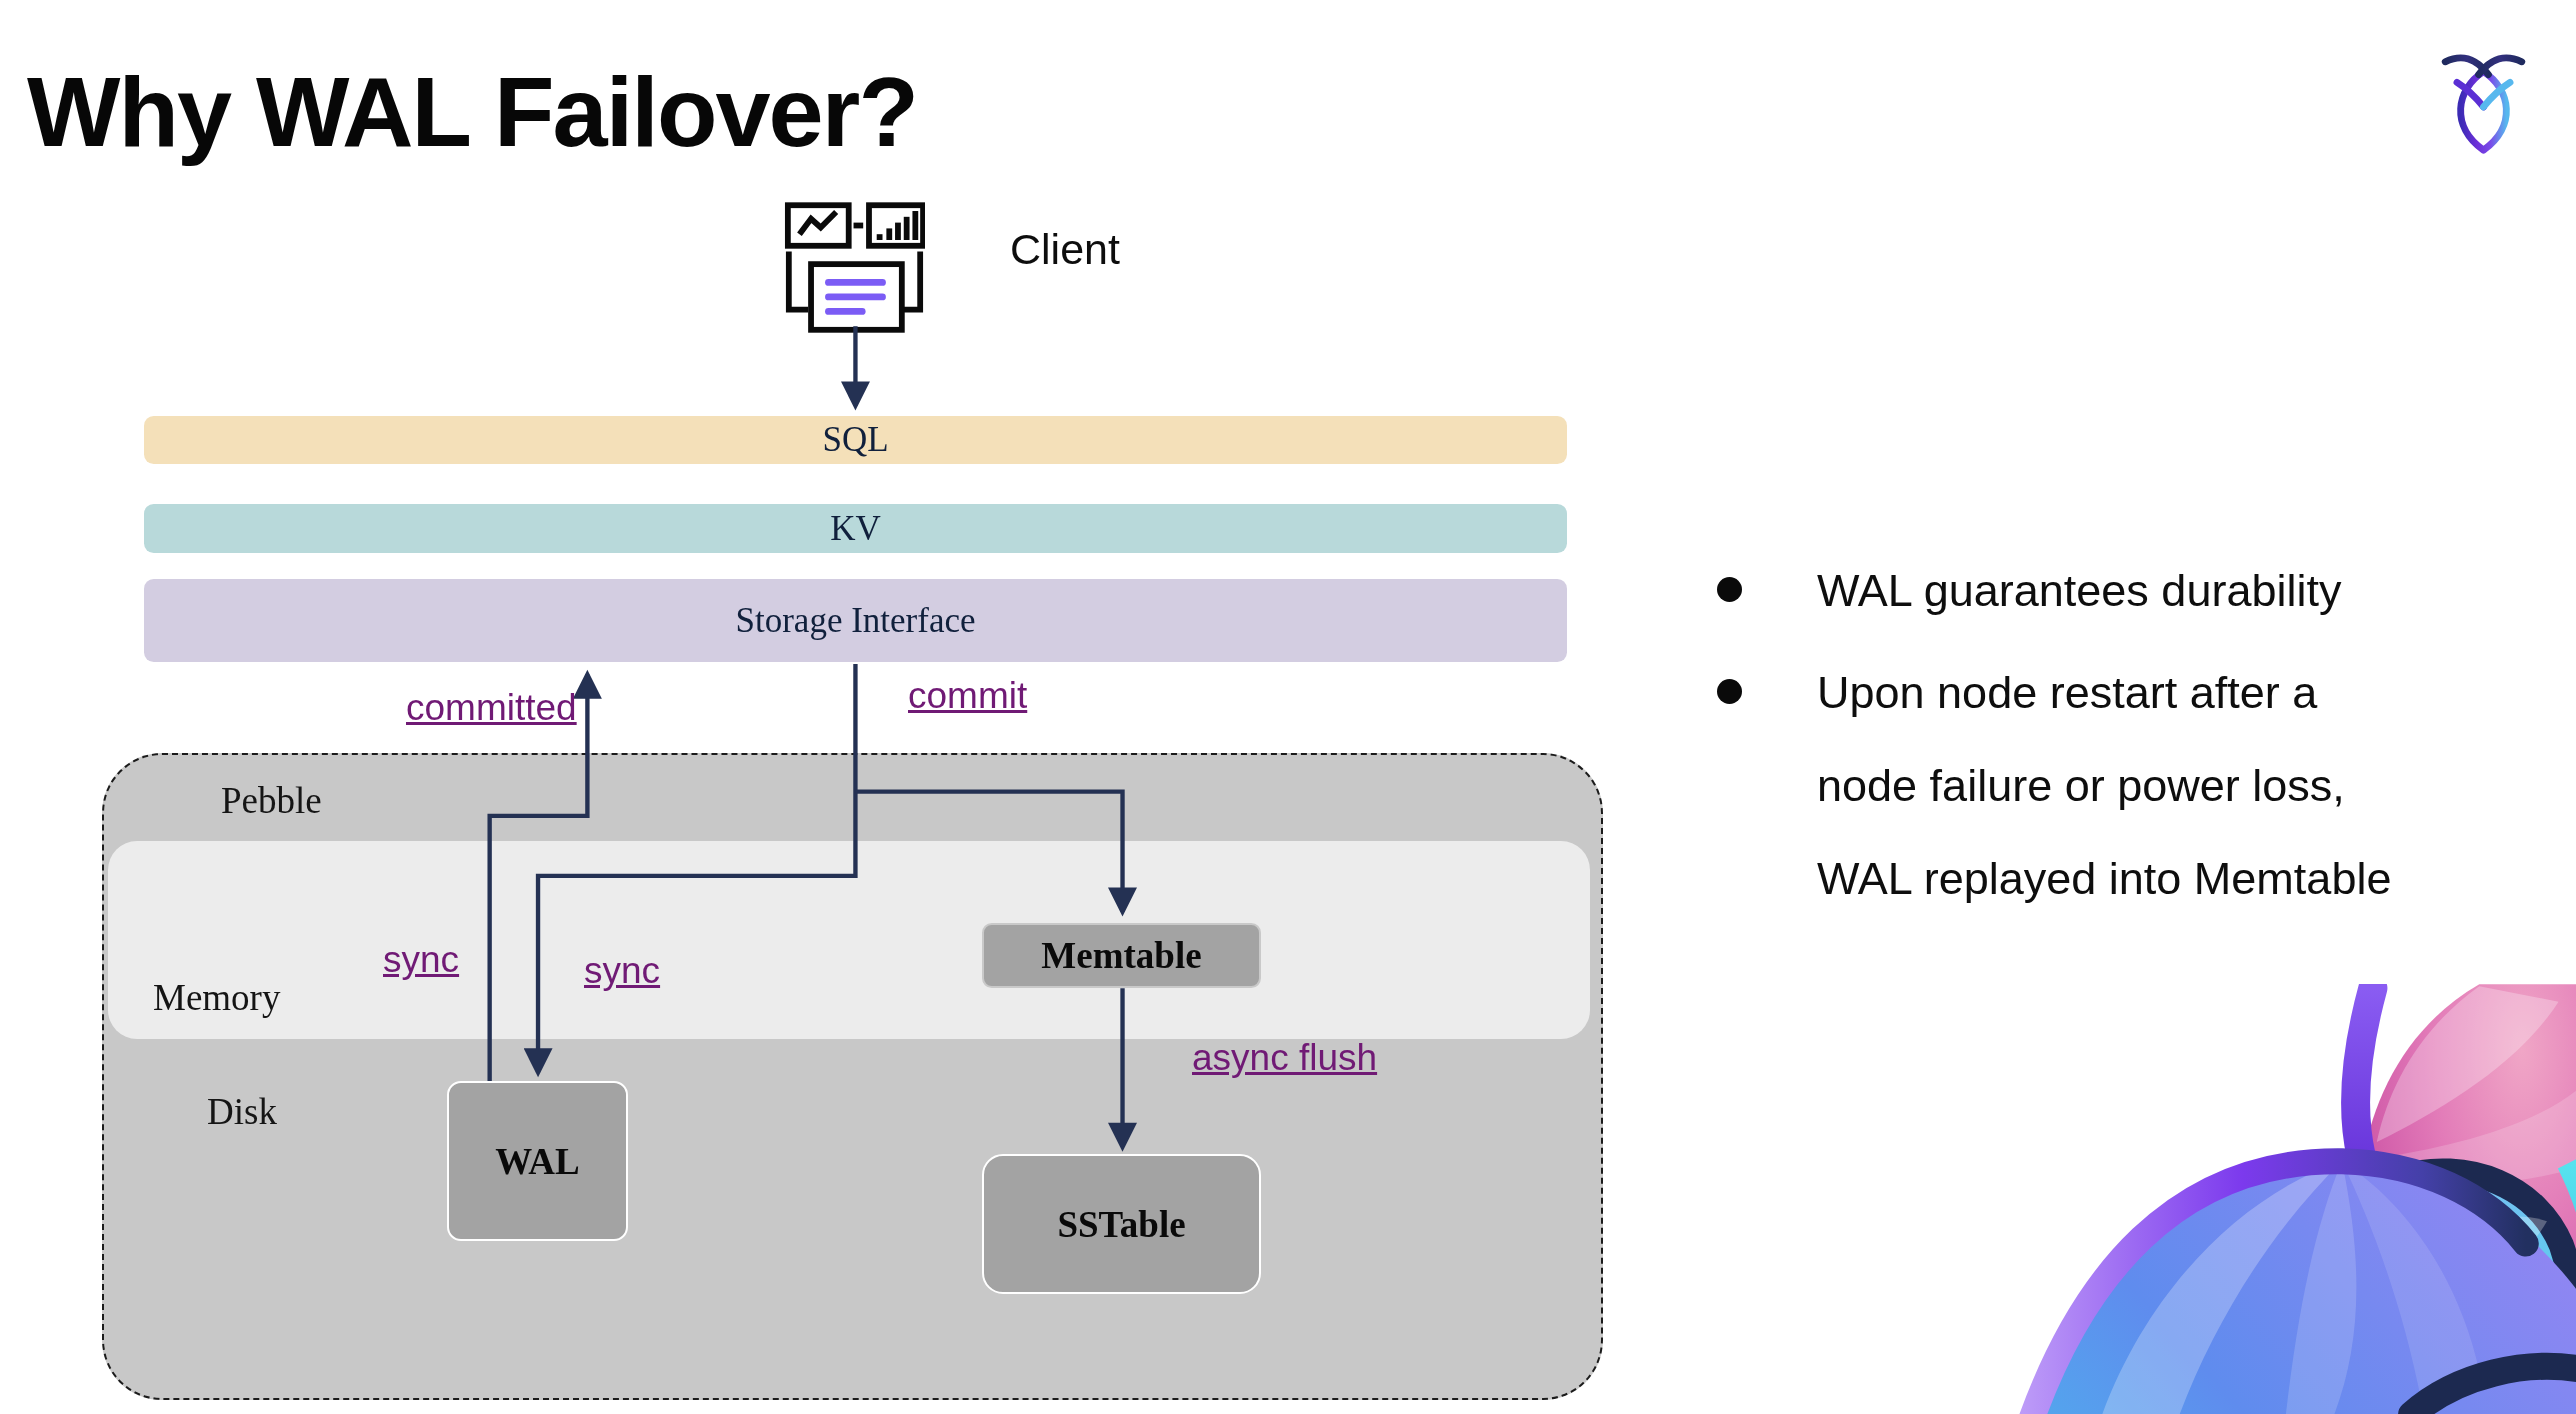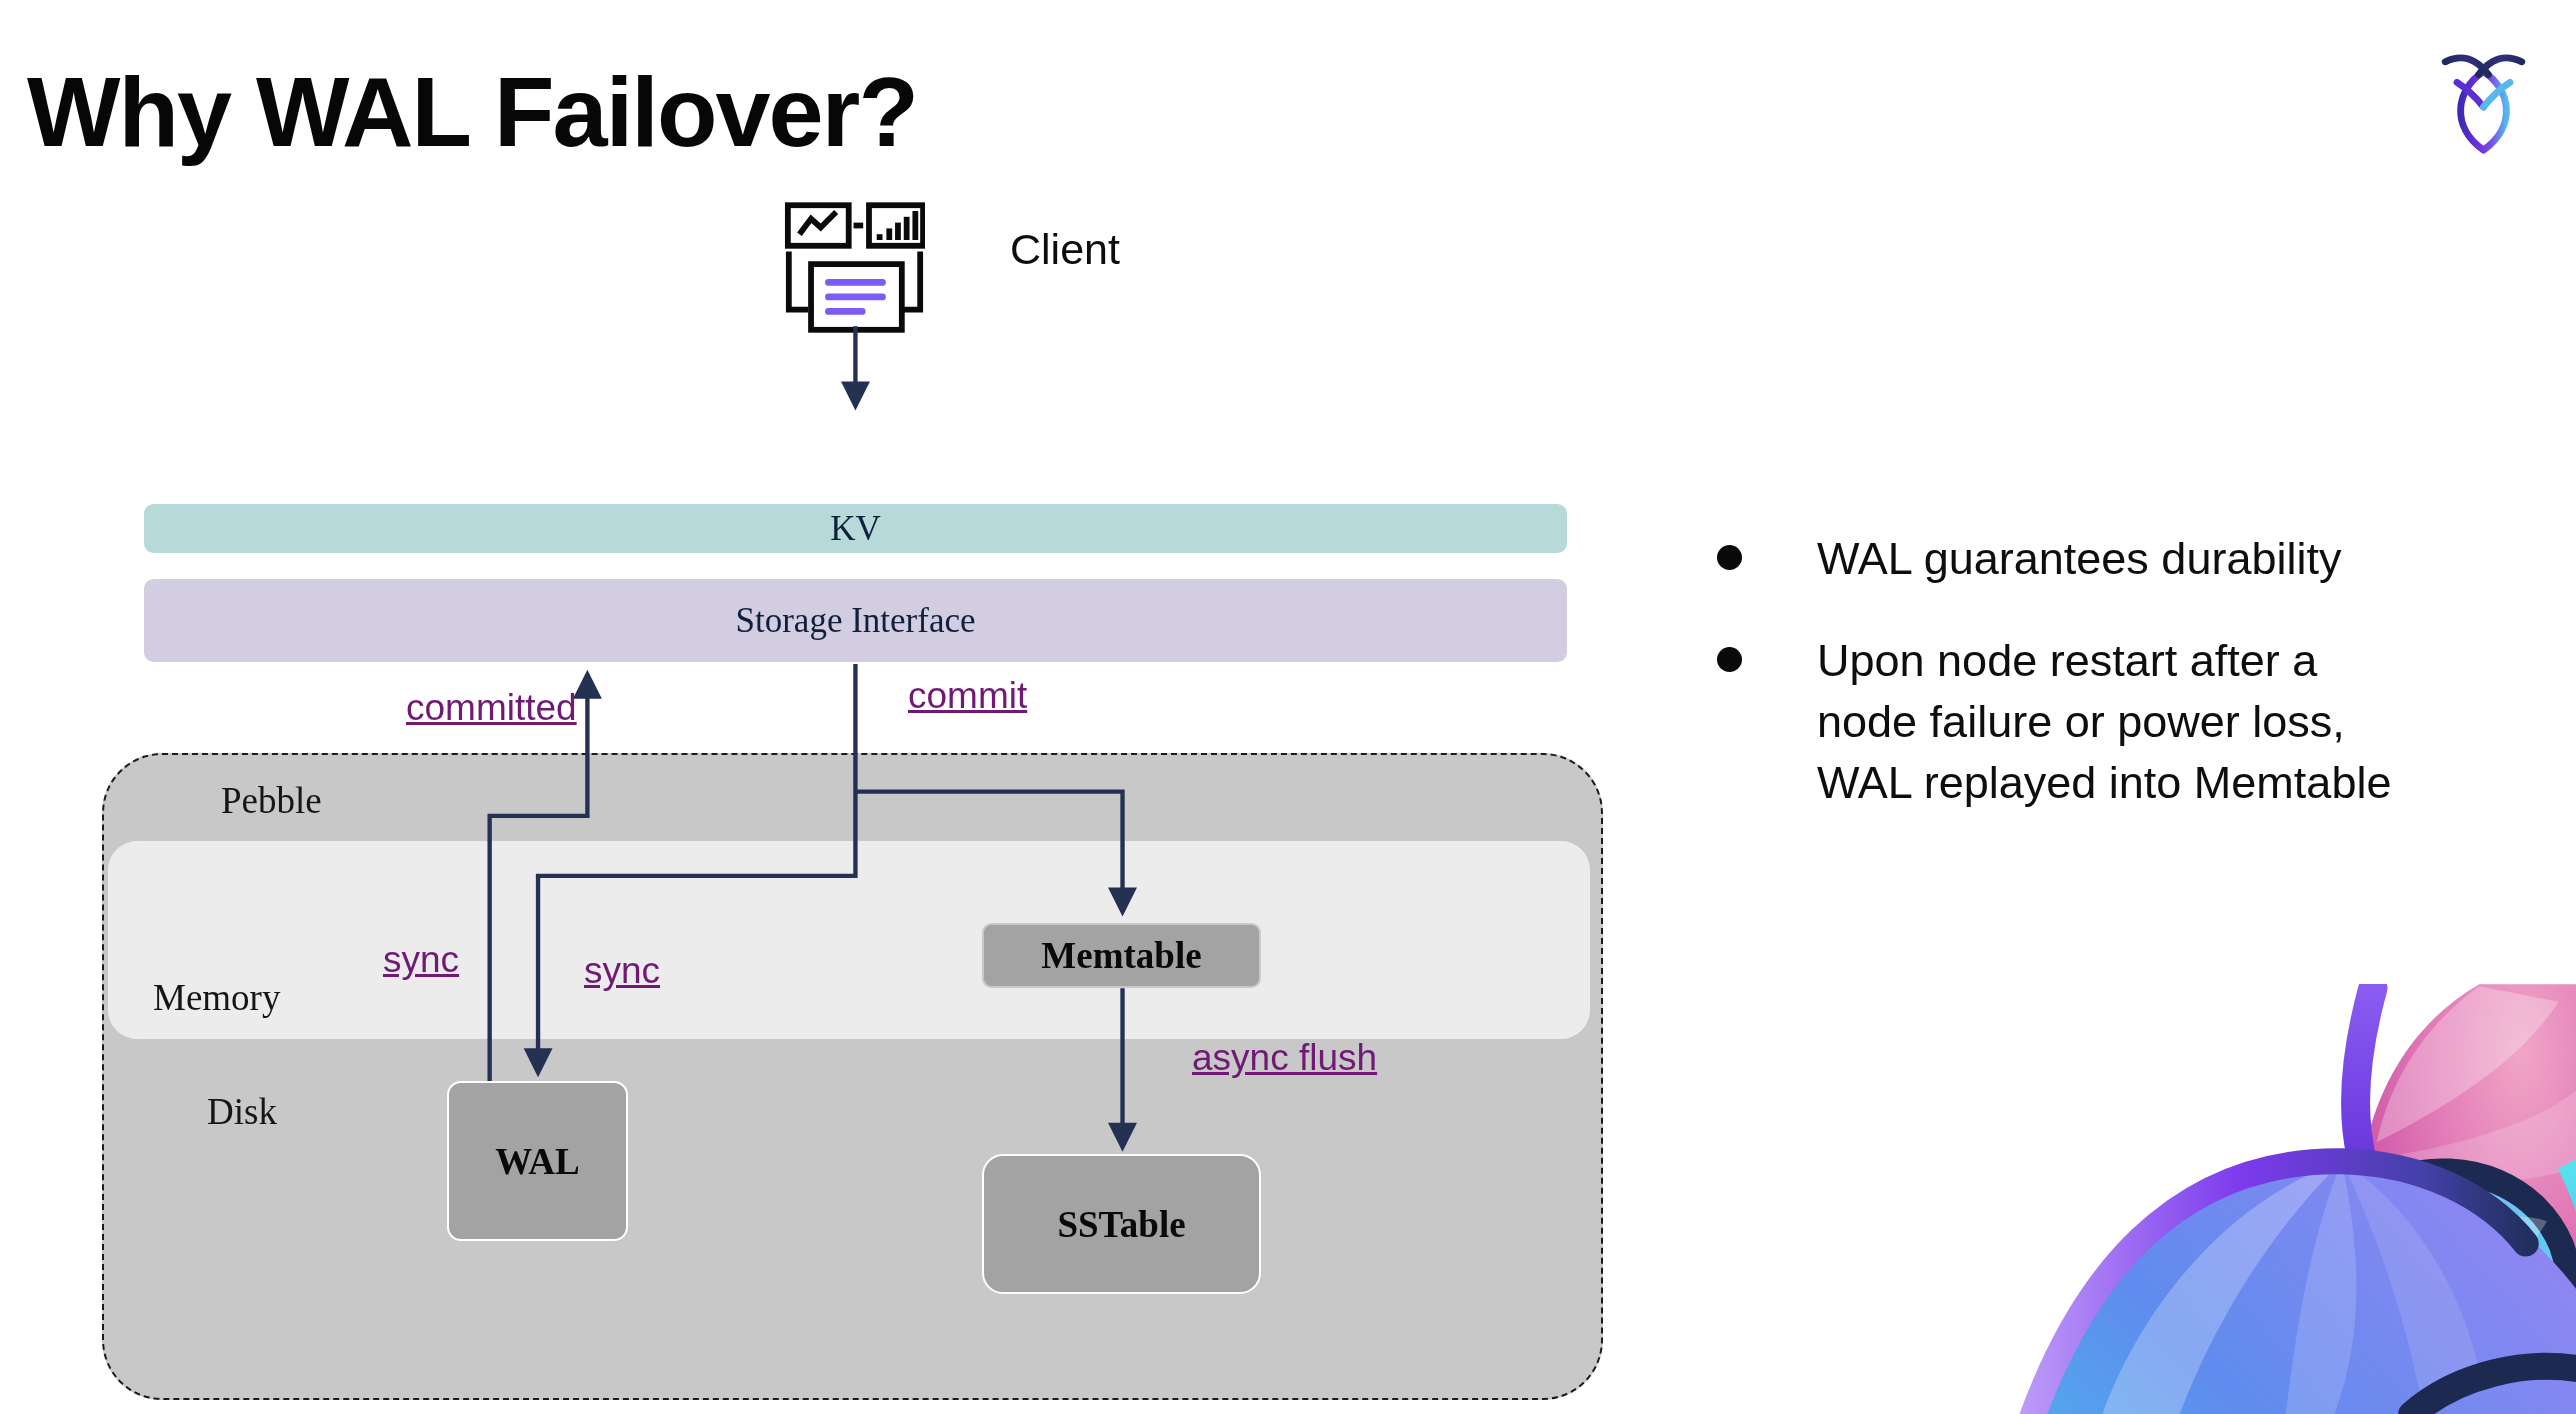--- a/index.html
+++ b/index.html
@@ -34,21 +34,21 @@
   .node-sstable{left:982px;top:1154px;width:279px;height:140px;border:2.9px solid #ffffff;border-radius:21px;}
 
   .client-label{left:1010px;top:228px;font-size:43px;color:#0d0d0d;line-height:1;}
 
   .bullets{left:1709px;top:528px;width:832px;list-style:none;margin:0;padding:0;}
   .bullets li{position:relative;padding-left:108px;font-size:45px;line-height:61px;
               color:#0e0e0e;margin:0;}
   .bullets li + li{margin-top:41px;}
   .bullets li .dot{position:absolute;left:7.7px;top:17.4px;width:25px;height:25px;
                    border-radius:50%;background:#0a0a0a;}
-  .bullets .bline{display:block;}
+  .bullets .bline{display:block;margin-top:32px;}
 
   svg{display:block;}
 </style>
 </head>
 <body>
 
 <div class="stage">
 
   <div class="abs title">Why WAL Failover?</div>
 
@@ -96,20 +96,23 @@
       <g>
         <rect x="28" y="65" width="94" height="68" fill="#fff" stroke="#0a0a0a" stroke-width="6"></rect>
         <line x1="46" y1="84" x2="102" y2="84" stroke="#7b5cf5" stroke-width="7" stroke-linecap="round"></line>
         <line x1="46" y1="99" x2="102" y2="99" stroke="#7b5cf5" stroke-width="7" stroke-linecap="round"></line>
         <line x1="46" y1="114" x2="81" y2="114" stroke="#7b5cf5" stroke-width="7" stroke-linecap="round"></line>
       </g>
     </svg>
   </div>
   <div class="abs client-label">Client</div>
 
+  <div class="abs layer-bar bar-sql">
+    <span>SQL</span>
+  </div>
   <div class="abs layer-bar bar-kv">
     <span>KV</span>
   </div>
   <div class="abs layer-bar bar-storage">
     <span>Storage Interface</span>
   </div>
 
   <div class="abs pebble"></div>
   <div class="abs memory-band"></div>
   <div class="abs region-label" style="left:221px;top:782px;">Pebble</div>

